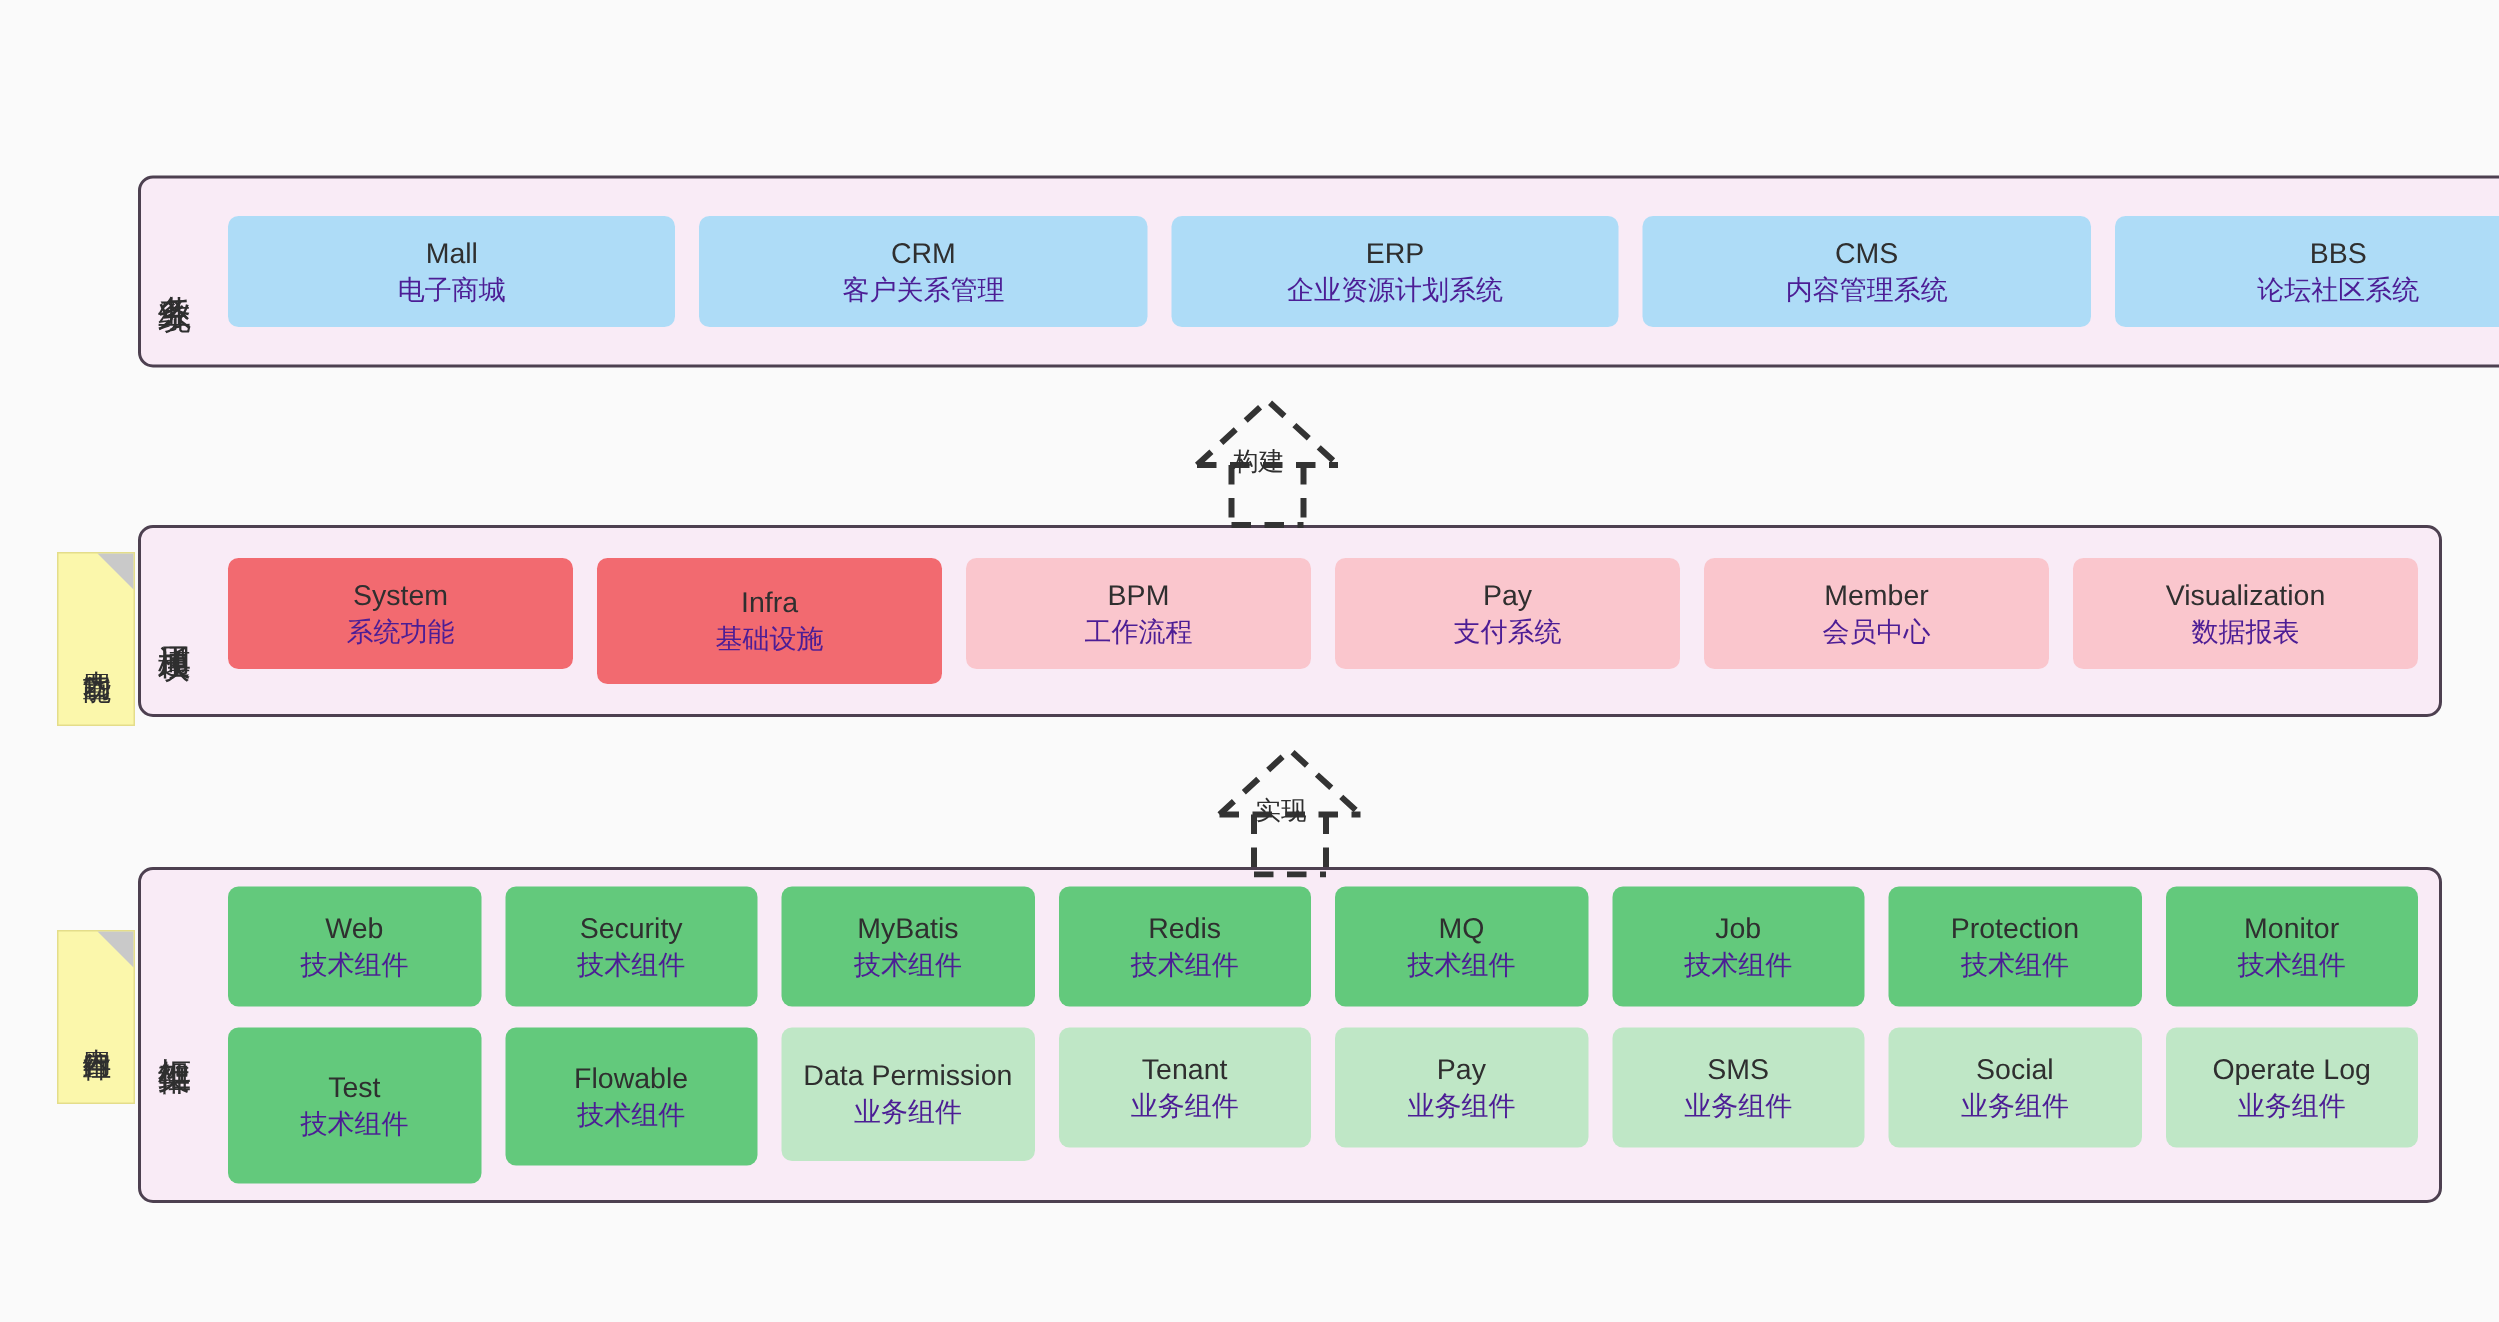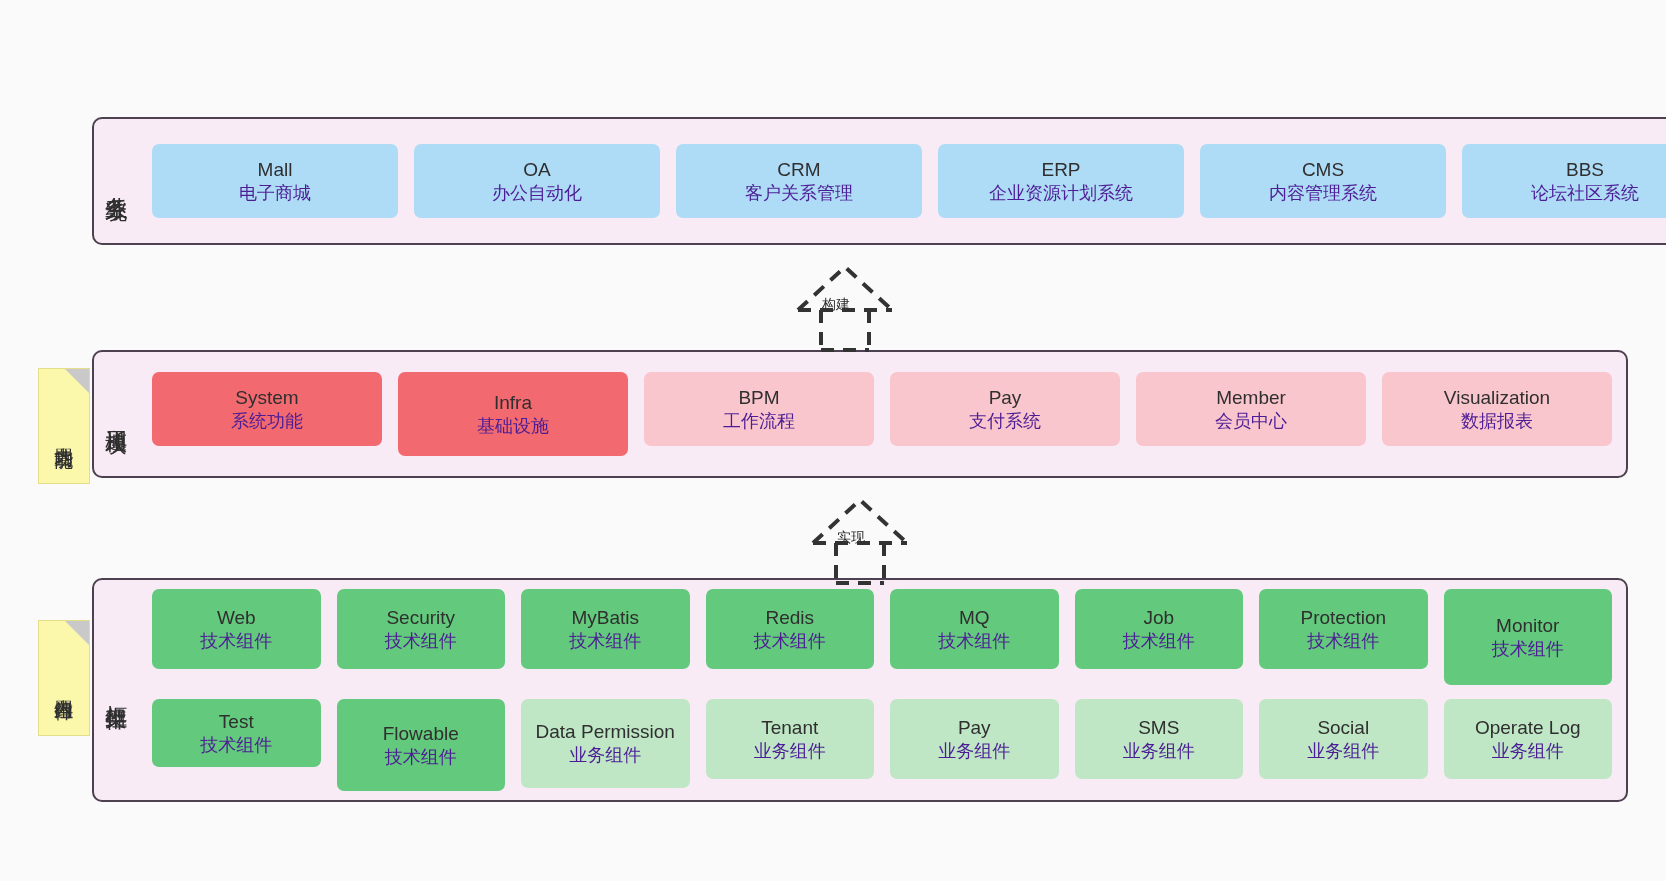--- a/index.html
+++ b/index.html
@@ -123,43 +123,39 @@
     border-top: 24px solid #c9c9c9;
   }
 
   
   .arrow {
     position: absolute;
     z-index: 3;
   }
   .arrow-label {
     position: absolute;
-    font-size: 14px;
+    font-size: 17px;
     color: #2f2f2f;
     white-space: nowrap;
     z-index: 5;
     background: transparent;
   }
 </style>
 </head>
 <body>
 
 <div class="canvas">
 
   <div class="layer" style="left:92px; top:117px; width:1632px; height:128px;">
     <div class="layer-title">业务系统</div>
     <div class="layer-body">
       <div class="box-row">
         <div class="box c-blue" style="height:74px;">
           <span class="b-en">Mall</span>
           <span class="b-cn">电子商城</span>
-        </div>
-        <div class="box c-blue" style="height:74px;">
-          <span class="b-en">OA</span>
-          <span class="b-cn">办公自动化</span>
         </div>
         <div class="box c-blue" style="height:74px;">
           <span class="b-en">CRM</span>
           <span class="b-cn">客户关系管理</span>
         </div>
         <div class="box c-blue" style="height:74px;">
           <span class="b-en">ERP</span>
           <span class="b-cn">企业资源计划系统</span>
         </div>
         <div class="box c-blue" style="height:74px;">
@@ -262,28 +258,28 @@
           <span class="b-cn">技术组件</span>
         </div>
         <div class="box c-green" style="height:80px;text-align:center;">
           <span class="b-en">Job</span>
           <span class="b-cn">技术组件</span>
         </div>
         <div class="box c-green" style="height:80px;">
           <span class="b-en">Protection</span>
           <span class="b-cn">技术组件</span>
         </div>
-        <div class="box c-green" style="height:96px;">
+        <div class="box c-green" style="height:80px;">
           <span class="b-en">Monitor</span>
           <span class="b-cn">技术组件</span>
         </div>
       </div>
 
       <div class="box-row">
-        <div class="box c-green" style="height:68px;">
+        <div class="box c-green" style="height:104px;">
           <span class="b-en">Test</span>
           <span class="b-cn">技术组件</span>
         </div>
         <div class="box c-green" style="height:92px;">
           <span class="b-en">Flowable</span>
           <span class="b-cn">技术组件</span>
         </div>
         <div class="box c-lightgreen" style="height:89px;">
           <span class="b-en">Data Permission</span>
           <span class="b-cn">业务组件</span>

